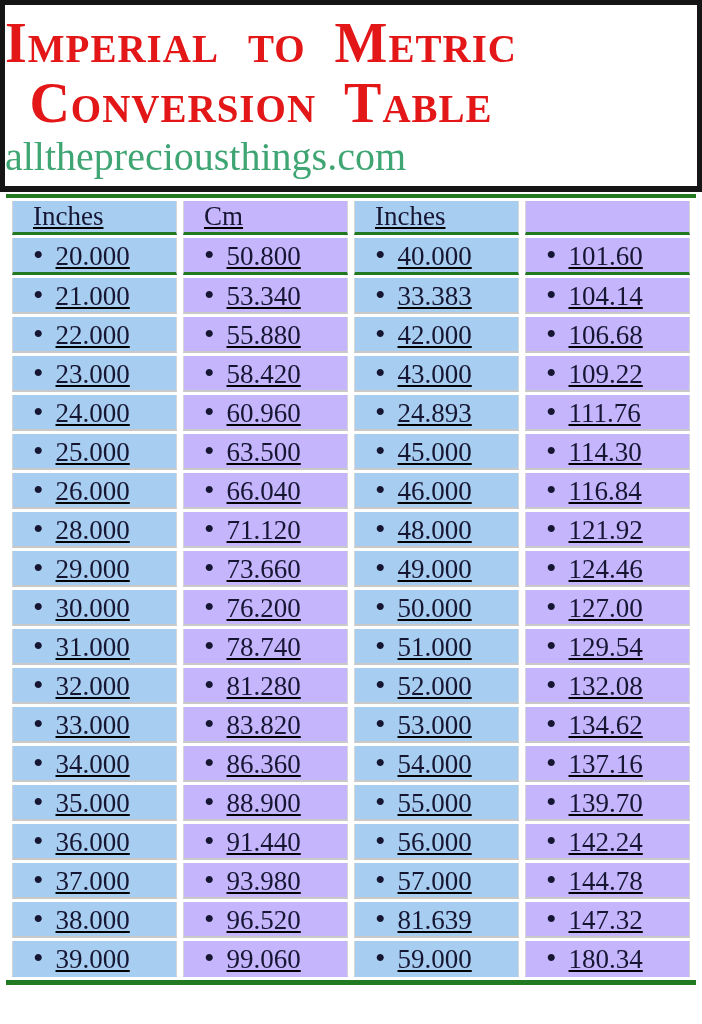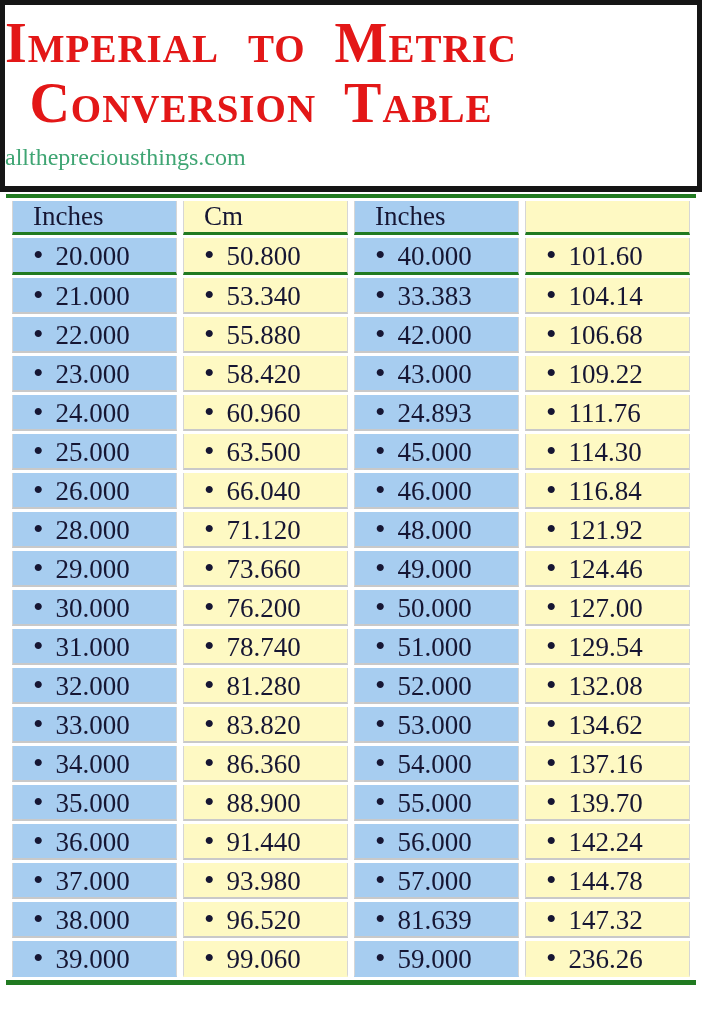--- a/index.html
+++ b/index.html
@@ -30,34 +30,35 @@
   .title-line{
     display:block;text-align:center;
     font-variant:small-caps;
     font-weight:bold;
     font-size:56px;line-height:60px;
     letter-spacing:1px;word-spacing:14px;
     color:var(--title-red);
   }
   .site-line{
     text-align:center;
-    font-size:24px;line-height:48px;
+    font-size:40px;line-height:48px;
     color:var(--website-green);
   }
   
   .table-wrap{
     margin:2px 6px 0 6px;
     border-top:4px solid var(--line-green);
     border-bottom:5px solid var(--line-green);
   }
   table{
     width:100%;
     border-collapse:separate;
     border-spacing:6px 3px;
     table-layout:fixed;
+    text-decoration:underline;
   }
   th,td{
     text-align:left;
     padding:0 4px 0 20px;
     color:var(--text-dark);
     font-weight:normal;
     font-size:27px;
     border:1px solid var(--edge-gray);
     border-top:none;
     overflow:hidden;white-space:nowrap;
@@ -66,21 +67,21 @@
     height:27px;
     border-bottom:3px solid var(--line-green);
   }
   td{
     height:34px;
     border-bottom:2px solid var(--sep-gray);
   }
   tr.first-data td{border-bottom:3px solid var(--line-green);}
   tr:last-child td{border-bottom-color:transparent;}
   .c-blue{background:var(--cell-blue);}
-  .c-white{background:#fef9c3;}
+  .c-white{background:#c4b5fd;}
   td::before{
     content:"\2022";
     display:inline-block;
     margin-right:12px;
     font-size:30px;
     color:var(--text-dark);
   }
 </style>
 </head>
 <body>
@@ -210,18 +211,18 @@
           <tr>
             <td class="c-blue">38.000</td>
             <td class="c-white">96.520</td>
             <td class="c-blue">81.639</td>
             <td class="c-white">147.32</td>
           </tr>
           <tr>
             <td class="c-blue">39.000</td>
             <td class="c-white">99.060</td>
             <td class="c-blue">59.000</td>
-            <td class="c-white">236.26</td>
+            <td class="c-white">180.34</td>
           </tr>
         </tbody>
     </table>
   </div>
 </main>
 
 </body></html>

